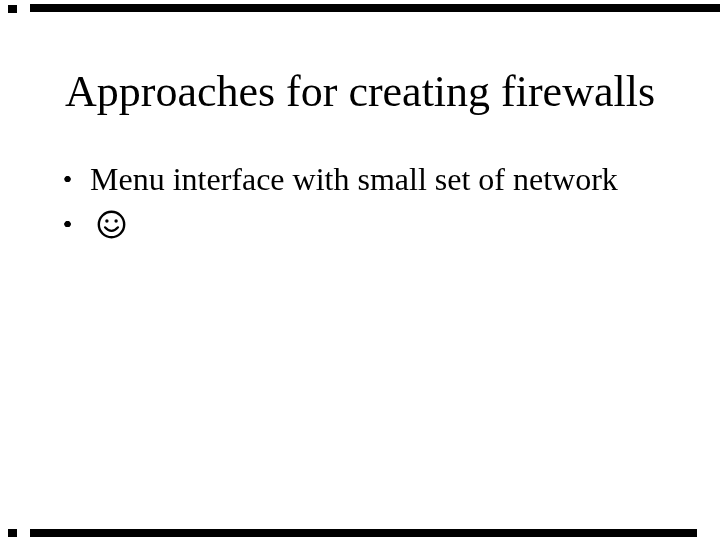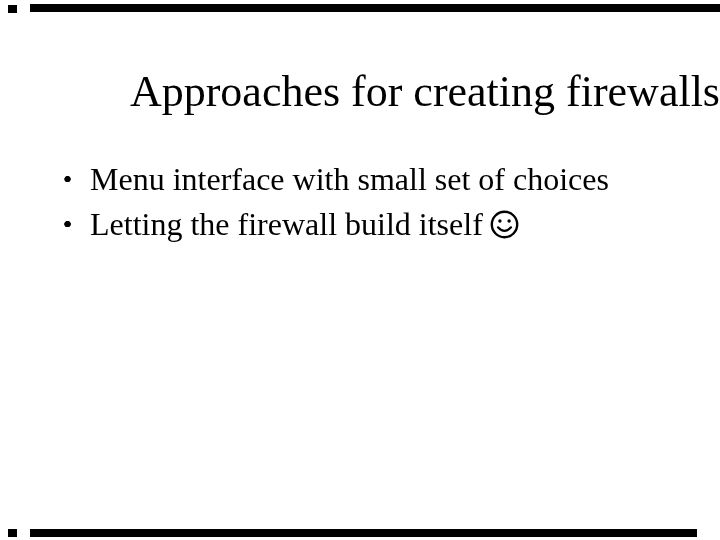--- a/index.html
+++ b/index.html
@@ -17,21 +17,21 @@
   .artifact { position:absolute; background:var(--scan-artifact); }
   .artifact.top-sq  { left:8px;  top:5px;   width:9px;   height:8px; }
   .artifact.top-bar { left:30px; top:4px;   width:690px; height:8px; }
   .artifact.bot-sq  { left:8px;  top:529px; width:9px;   height:8px; }
   .artifact.bot-bar { left:30px; top:529px; width:667px; height:8px; }
 
   .title {
     position:absolute; top:66px; left:0; width:720px;
     margin:0; padding:0;
     font-size:44px; line-height:52px; font-weight:normal;
-    text-align:right; white-space:nowrap;
+    text-align:center; white-space:nowrap;
   }
 
   .bullet-list {
     position:absolute; top:157px; left:63px; width:572px;
     margin:0; padding:0; list-style:none;
     font-size:32px; line-height:45px;
   }
   .bullet-list li { position:relative; padding-left:27px; }
   .bullet-marker {
     position:absolute; left:0; top:0;
@@ -52,31 +52,31 @@
   <div class="artifact bot-bar"></div>
 
   <h1 class="title">Approaches for creating firewalls</h1>
 
   <ul class="bullet-list">
     <li>
       <span class="bullet-marker">•</span>
     </li>
     <li>
       <span class="bullet-marker">•</span>
-      <span>Menu interface with small set of choices</span>
+      <span>Menu interface with small set of network</span>
     </li>
     <li>
       <span class="bullet-marker">•</span>
     </li>
     <li>
       <span class="bullet-marker">•</span>
     </li>
     <li>
       <span class="bullet-marker">•</span>
-      <span>Letting the firewall build itself</span><svg class="smiley" width="29" height="29" viewBox="0 0 29 29" aria-hidden="true">
+      <svg class="smiley" width="29" height="29" viewBox="0 0 29 29" aria-hidden="true">
         <circle cx="14.5" cy="14.5" r="12.7" fill="none" stroke="#000" stroke-width="2.4"></circle>
         <circle cx="9.9" cy="11" r="1.7" fill="#000"></circle>
         <circle cx="19.1" cy="11" r="1.7" fill="#000"></circle>
         <path d="M 8 17.3 Q 14.5 24.6 21 17.3" fill="none" stroke="#000" stroke-width="2.2" stroke-linecap="round"></path>
       </svg>
     </li>
   </ul>
 
 </div>
 

